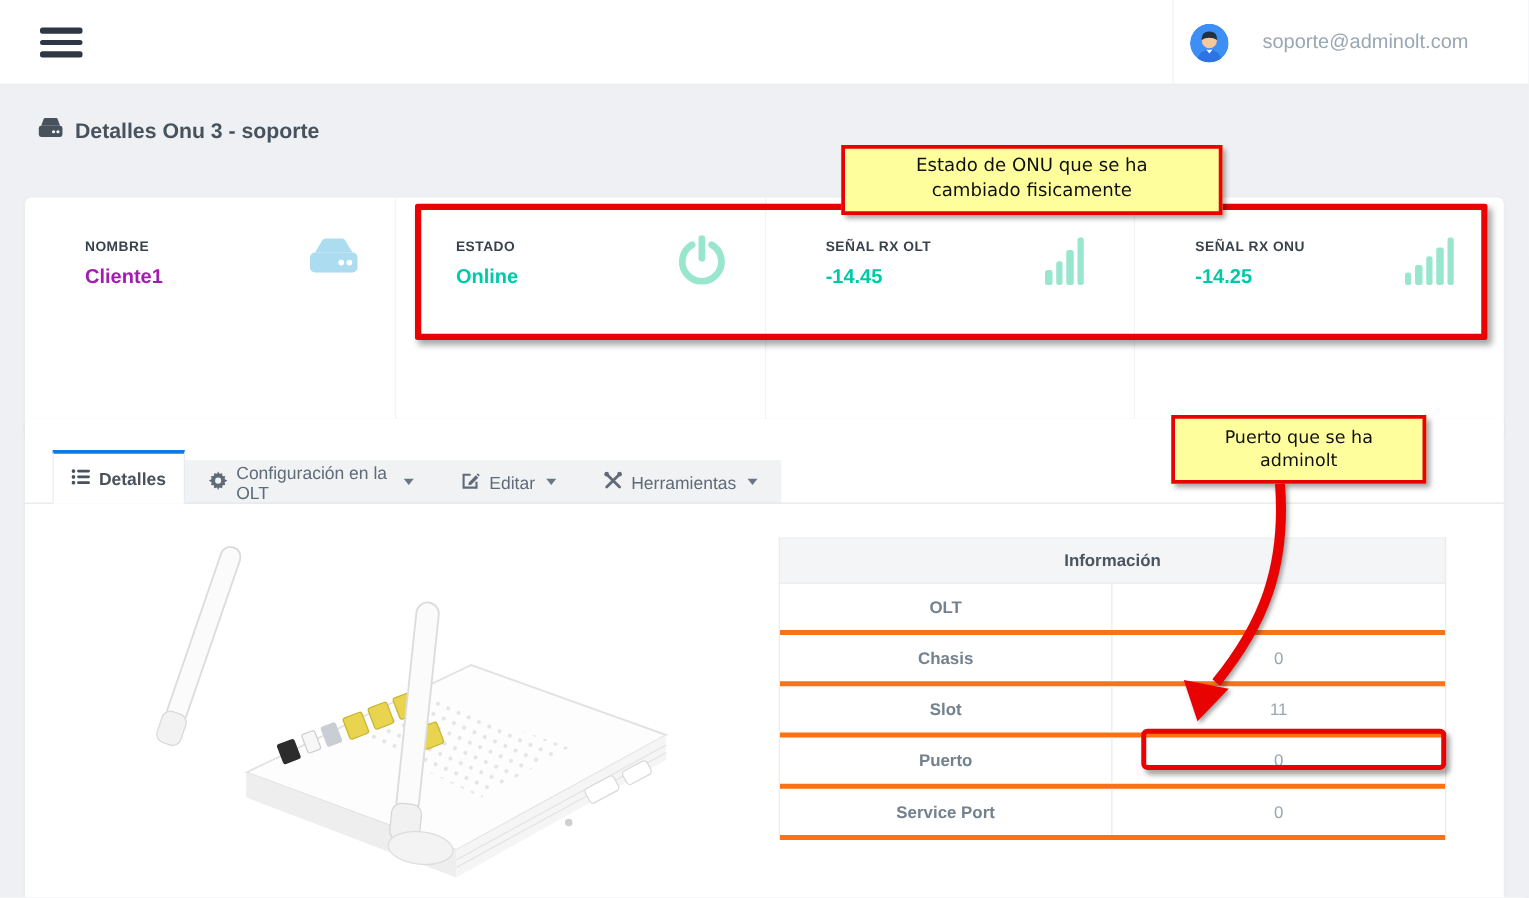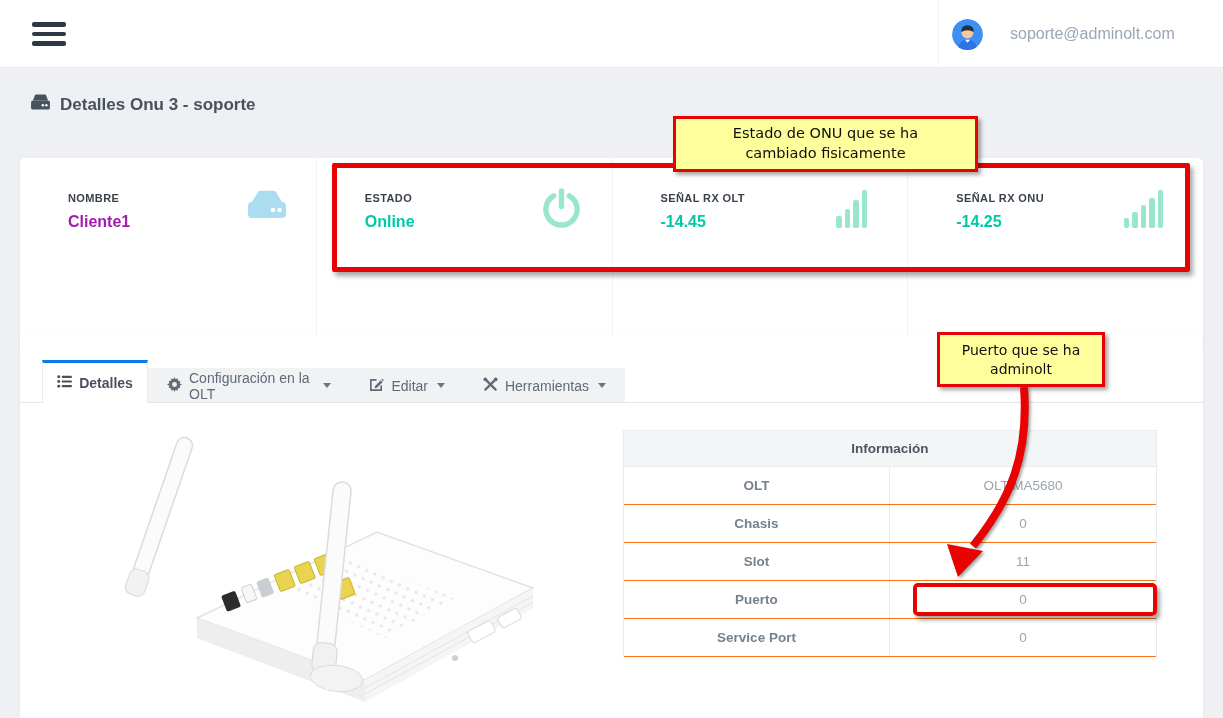--- a/index.html
+++ b/index.html
@@ -30,34 +30,34 @@
   .stat-icon { position:absolute; right:26px; top:30px; width:46px; height:46px; }
   .sig-bars { position:absolute; right:40px; top:32px; display:flex; align-items:flex-end; gap:3px; height:38px; }
   .sig-bars i { display:block; width:5.5px; background:#97e6cd; border-radius:2px; }
 
   
   .red-rect1 { position:absolute; left:332px; top:163px; width:858px; height:109px; border:5px solid #e80202; border-radius:2px; box-shadow:3px 4px 5px rgba(0,0,0,0.35); pointer-events:none; }
 
   
   .note { position:absolute; background:#feff9c; border:3px solid #e80202; box-shadow:3px 3px 4px rgba(0,0,0,0.35); font-family:"DejaVu Sans", sans-serif; font-size:14.5px; color:#101010; text-align:center; display:flex; flex-direction:column; justify-content:center; line-height:1.35; }
   .note1 { left:625px; top:116px; width:305px; height:56px;margin-left:48px; }
-  .note2 { left:937px; top:332px; width:168px; height:55px; font-size:14px; }
+  .note2 { left:937px; top:332px; width:204px; height:55px; font-size:14px; }
 
   
   .card2 { position:absolute; left:20px; top:335px; width:1183px; height:420px; background:#fff; border-radius:5px; box-shadow:0 1px 4px rgba(40,50,60,0.04); }
   .tabbar-border { position:absolute; left:20px; top:402px; width:1183px; height:1px; background:#e3e7ea; }
   .tab-active { position:absolute; left:42px; top:360px; width:106px; height:43px; background:#fff; border-top:3px solid #0b7be9; border-left:1px solid #e9ecef; border-right:1px solid #e9ecef; display:flex; align-items:center; justify-content:center; gap:7px; font-size:14px; font-weight:bold; color:#49525c; cursor:pointer; }
   .tab-gray-block { position:absolute; left:148px; top:368px; width:477px; height:35px; background:#f1f2f3; display:flex; align-items:center; }
   .tab-item { display:flex; align-items:center; gap:7px; padding:0 19px; font-size:14px; color:#5f6b79; cursor:pointer; height:100%; }
   .caret { width:0; height:0; border-left:4px solid transparent; border-right:4px solid transparent; border-top:5px solid #6a7683; margin-left:2px; }
 
   
   .info-table { position:absolute; left:623px; top:430px; width:534px; border:1px solid #e9ebee; border-bottom:none; font-size:13.5px; }
   .it-header { height:36px; background:#f4f5f7; border-bottom:1px solid #e9ebee; display:flex; align-items:center; justify-content:center; font-weight:bold; color:#4c5560; }
-  .it-row { display:flex; border-bottom:1px solid #f97316; }
+  .it-row { display:flex; border-bottom:4px solid #f97316; }
   .it-cell-l { width:50%; display:flex; align-items:center; justify-content:center; font-weight:bold; color:#74818f; border-right:1px solid #e9ebee; padding:11px 6px; }
   .it-cell-r { width:50%; display:flex; align-items:center; justify-content:center; color:#9aa5b0; padding:11px 6px; text-align:center; }
   .it-row.plan .it-cell-r { font-size:12px; line-height:1.5; padding:9px 40px; }
 
   .red-rect2 { position:absolute; left:913px; top:583px; width:244px; height:33px; border:4px solid #e80202; border-radius:5px; box-shadow:3px 4px 4px rgba(0,0,0,0.35); pointer-events:none; }
 
   .arrow-svg { position:absolute; left:925px; top:384px; width:130px; height:205px; pointer-events:none; filter:drop-shadow(2px 2px 1.5px rgba(0,0,0,0.35)); }
 
   .router-art { position:absolute; left:125px; top:420px; width:415px; height:298px; }
 </style>
@@ -244,21 +244,20 @@
           <rect x="5" y="10.8" width="11" height="2.4" rx="1" fill="#49525c"></rect>
       </svg>
     </span>
     <span>Detalles</span>
   </div>
 
   <div class="info-table">
     <div class="it-header">Información</div>
     <div class="it-row">
       <div class="it-cell-l">OLT</div>
-      <div class="it-cell-r">OLT MA5680</div>
     </div>
     <div class="it-row">
       <div class="it-cell-l">Chasis</div>
       <div class="it-cell-r">0</div>
     </div>
     <div class="it-row">
       <div class="it-cell-l">Slot</div>
       <div class="it-cell-r">11</div>
     </div>
     <div class="it-row">

